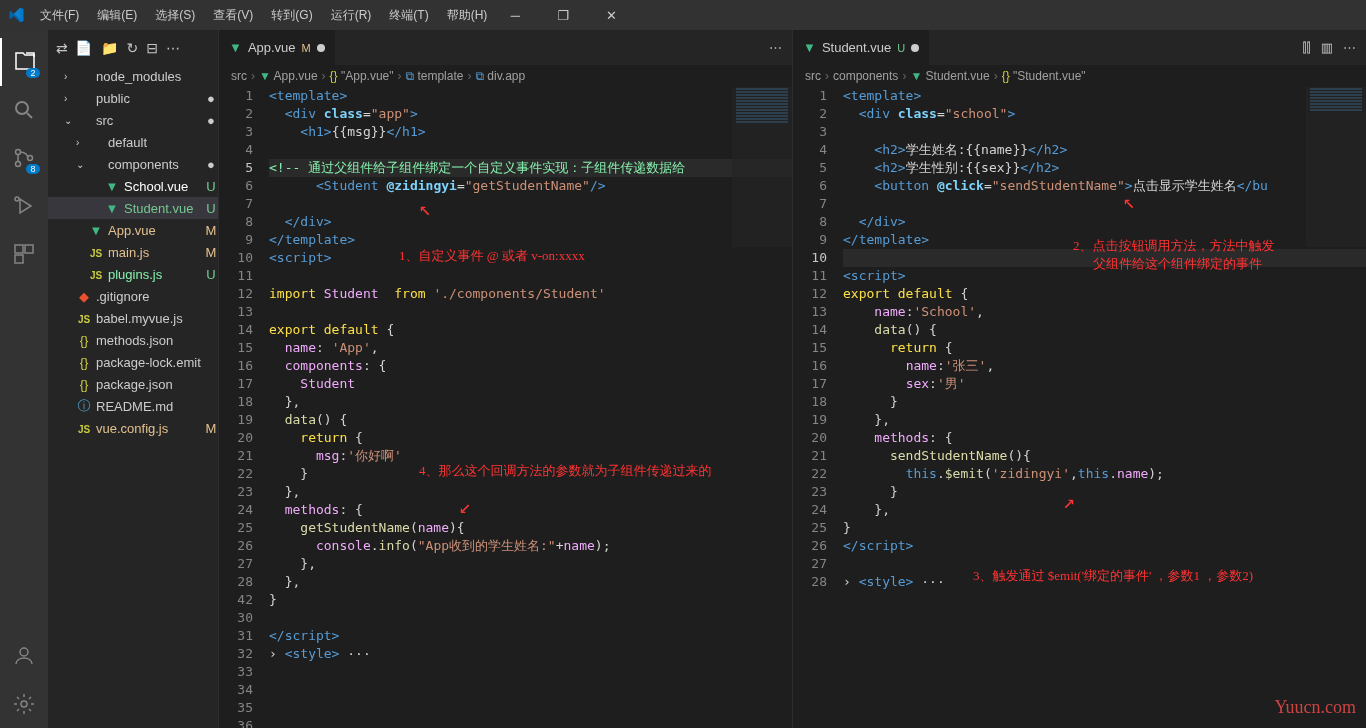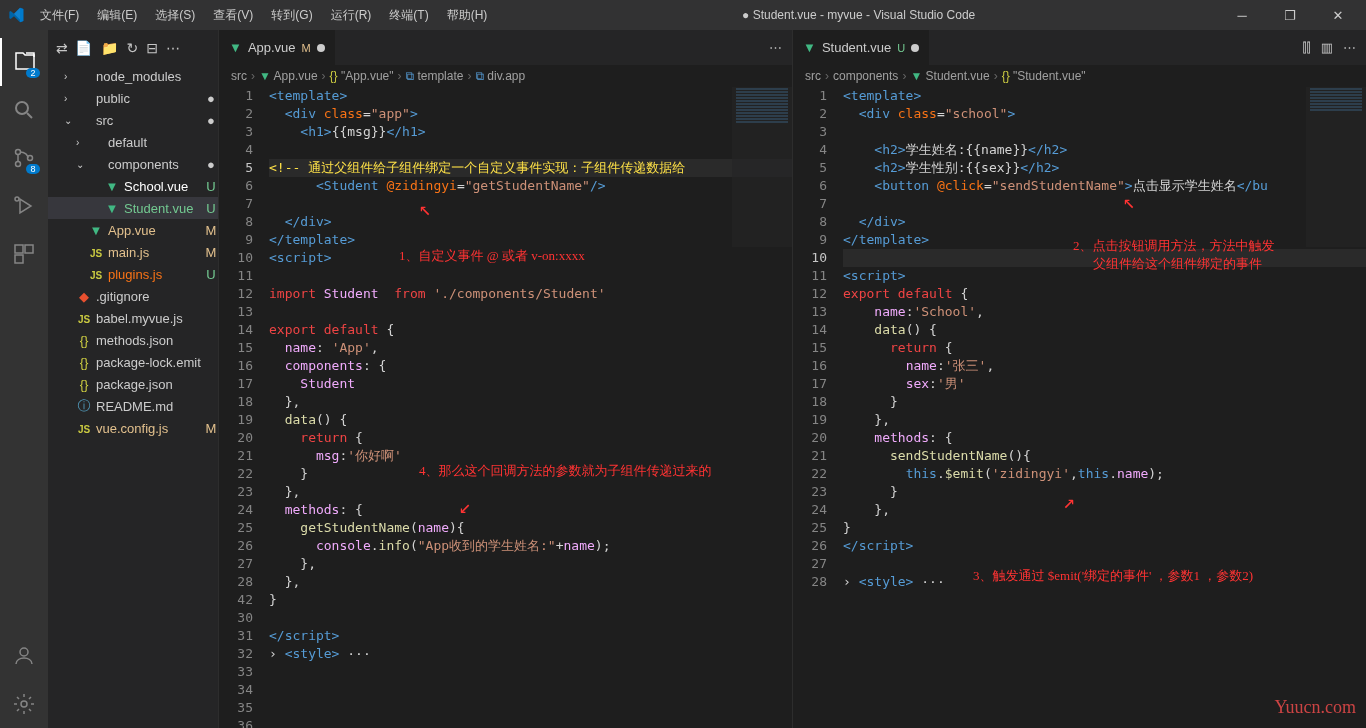--- a/index.html
+++ b/index.html
@@ -56,28 +56,28 @@
 .code-content { flex: 1; white-space: pre; color: #d4d4d4; position: relative; }
 .code-line { height: 18px; }
 .code-line.hl { background: #2a2a2a; }
 .minimap { position: absolute; right: 0; top: 0; width: 60px; height: 160px; background: #252526; opacity: 0.6; }
 .mm-line { height: 2px; margin: 1px 4px; background: #569cd6; opacity: 0.4; }
 .annotation { color: #ff3333; position: absolute; font-family: "Microsoft YaHei"; font-size: 13px; }
 .arrow-red { color: #ff3333; font-size: 20px; position: absolute; }
 .watermark { position: absolute; right: 10px; bottom: 10px; color: #cc4444; font-size: 18px; font-family: cursive; }
 
 .tag { color: #569cd6; }
-.attr { color: #f97316; }
+.attr { color: #7dd3fc; font-weight: bold; }
 .str { color: #ce9178; }
-.kw { color: #ef4444; }
+.kw { color: #fde047; }
 .kw2 { color: #569cd6; }
 .fn { color: #dcdcaa; }
 .var { color: #f0abfc; }
 .pun { color: #d4d4d4; }
-.cmt { color: #fde047; }
+.cmt { color: #86efac; }
 .txt { color: #d4d4d4; }
 </style>
 </head>
 <body>
 
 <div class="titlebar">
   <svg class="logo" viewBox="0 0 24 24">
       <path fill="#0065A9" d="M23 3l-5-2-9 9-5-4-2 1v10l2 1 5-4 9 9 5-2V3z"></path>
       <path fill="#007ACC" d="M23 3l-5-2v22l5-2V3z"></path>
       <path fill="#1F9CF0" d="M18 1L9 10l9 9V1z" opacity=".5"></path>
@@ -85,21 +85,20 @@
   <div class="menubar">
     <div class="menu-item">文件(F)</div>
     <div class="menu-item">编辑(E)</div>
     <div class="menu-item">选择(S)</div>
     <div class="menu-item">查看(V)</div>
     <div class="menu-item">转到(G)</div>
     <div class="menu-item">运行(R)</div>
     <div class="menu-item">终端(T)</div>
     <div class="menu-item">帮助(H)</div>
   </div>
-  <div class="title-center">● Student.vue - myvue - Visual Studio Code</div>
   <div class="window-controls">
     <div class="wc-btn">─</div>
     <div class="wc-btn">❐</div>
     <div class="wc-btn">✕</div>
   </div>
 </div>
 
 <div class="main">
   <div class="activitybar">
     <div class="act-item active">
@@ -214,21 +213,21 @@
         </div>
         <div class="tree-item indent-2">
           <span class="arrow"></span>
           <span class="icon"><span class="js-icon">JS</span></span>
           <span class="name" style="color:#e2c08d">main.js</span>
           <span class="status status-m">M</span>
         </div>
         <div class="tree-item indent-2">
           <span class="arrow"></span>
           <span class="icon"><span class="js-icon">JS</span></span>
-          <span class="name" style="color:#f97316">plugins.js</span>
+          <span class="name" style="color:#86efac">plugins.js</span>
           <span class="status status-u">U</span>
         </div>
         <div class="tree-item indent-1">
           <span class="arrow"></span>
           <span class="icon"><span class="git-icon">◆</span></span>
           <span class="name" style="">.gitignore</span>
           <span class="status "></span>
         </div>
         <div class="tree-item indent-1">
           <span class="arrow"></span>

